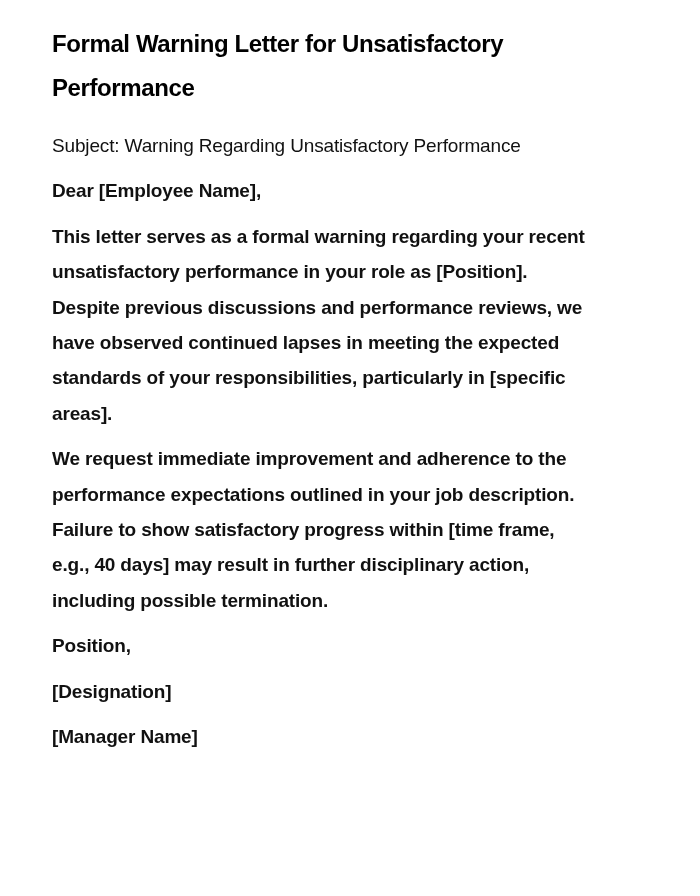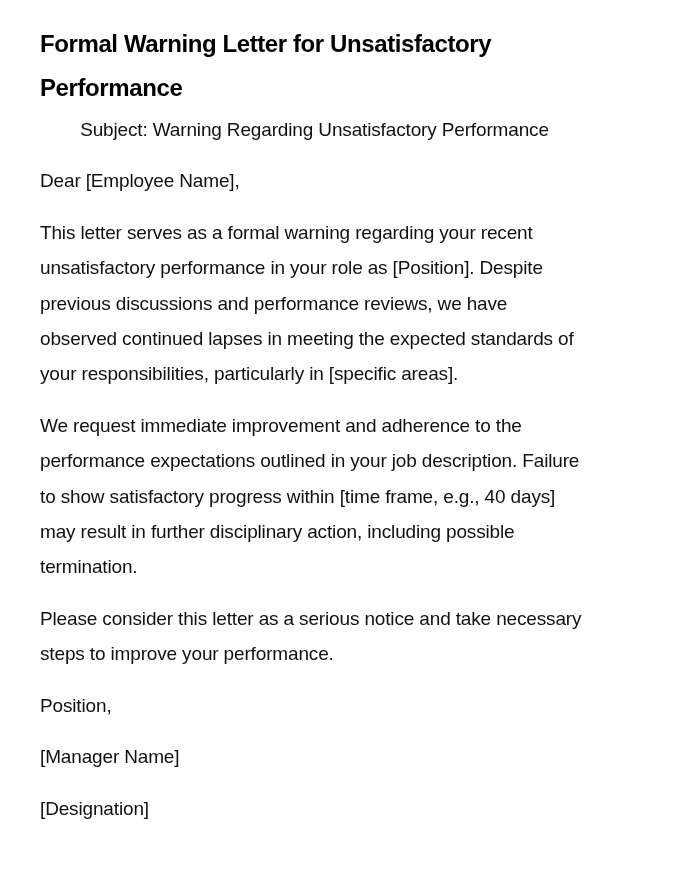--- a/index.html
+++ b/index.html
@@ -9,49 +9,48 @@
     }
     body {
       width: 700px;
       height: 896px;
       overflow: hidden;
       color: #111111;
       font-family: "Liberation Sans", sans-serif;
     }
     .page {
       position: relative;
-      padding: 22px 40px 0 40px;
+      padding: 22px 40px 0 52px;
       box-sizing: border-box;
       width: 629px;
     }
     .title {
       font-family: "Liberation Sans", sans-serif;
       font-weight: bold;
       font-size: 24px;
       line-height: 44px;
       margin: 0;
       letter-spacing: -0.4px;
       color: #000000;
     }
     .para {
       font-size: 19px;
       line-height: 35.4px;
       margin: 0;
       letter-spacing: -0.15px;
       color: #111111;
     }
-    .subject { margin-top: 2px; text-align: center; }
-    .gap { margin-top: 16px; }
+    .subject { margin-top: 18px; }
+    .gap { margin-top: 10px; font-weight: bold; }
   </style>
 </head>
 <body>
 
 <div class="page">
   <h1 class="title">Formal Warning Letter for Unsatisfactory Performance</h1>
   <p class="para subject">Subject: Warning Regarding Unsatisfactory Performance</p>
   <p class="para gap">Dear [Employee Name],</p>
   <p class="para gap">This letter serves as a formal warning regarding your recent unsatisfactory performance in your role as [Position]. Despite previous discussions and performance reviews, we have observed continued lapses in meeting the expected standards of your responsibilities, particularly in [specific areas].</p>
   <p class="para gap">We request immediate improvement and adherence to the performance expectations outlined in your job description. Failure to show satisfactory progress within [time frame, e.g., 40 days] may result in further disciplinary action, including possible termination.</p>
-  <p class="para gap">Please consider this letter as a serious notice and take necessary steps to improve your performance.</p>
   <p class="para gap">Position,</p>
+  <p class="para gap">[Designation]</p>
   <p class="para gap">[Manager Name]</p>
-  <p class="para gap">[Designation]</p>
 </div>
 
 </body></html>

